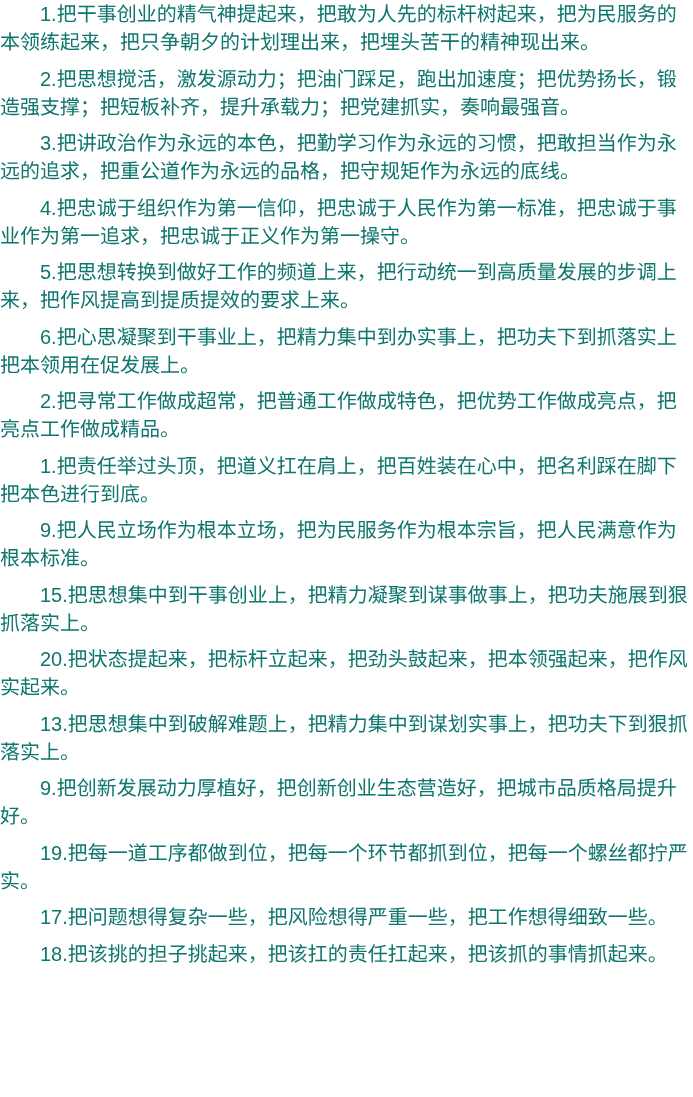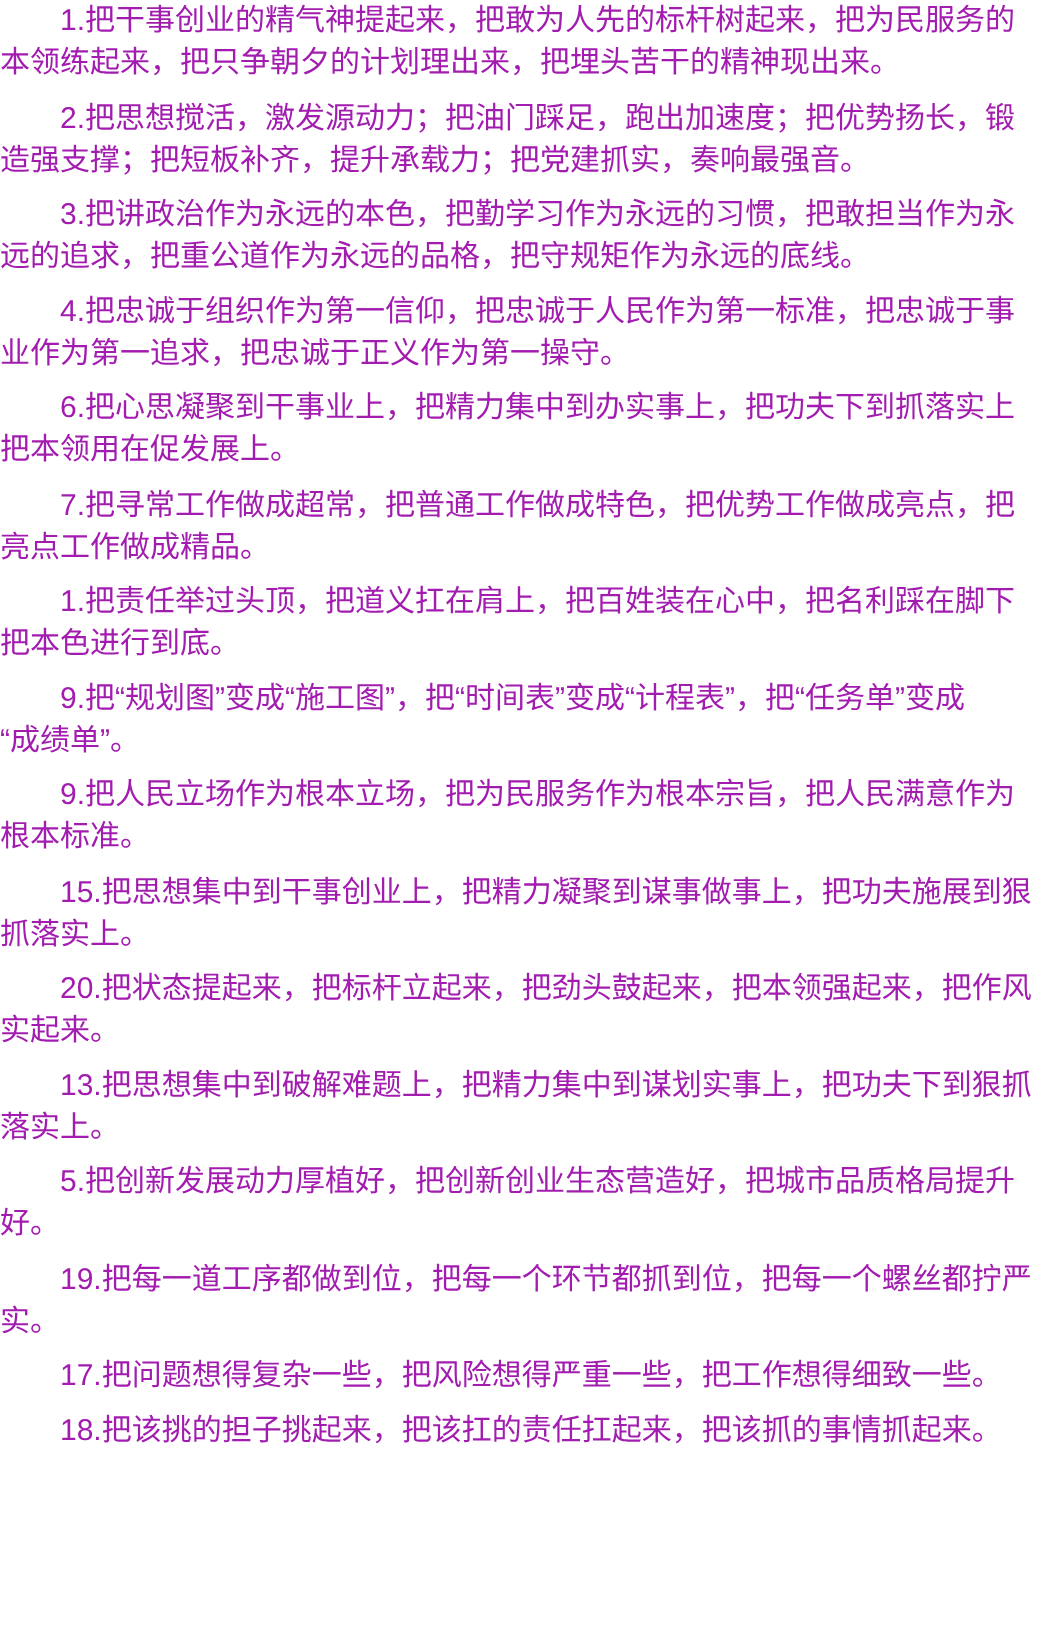--- a/index.html
+++ b/index.html
@@ -14,54 +14,54 @@
     font-family: "Liberation Sans", "DejaVu Sans", sans-serif;
   }
   .article {
     width: 693px;
   }
   .para {
     margin: 0 0 8.5px 0;
     padding: 0;
     font-size: 20px;
     line-height: 28px;
-    color: #a21caf;
+    color: #0f766e;
     text-indent: 2em;
     white-space: pre-line;   
     word-break: break-all;
     text-align: left;
   }
 </style>
 </head>
 <body>
 
 <div class="article">
   <p class="para">1.把干事创业的精气神提起来，把敢为人先的标杆树起来，把为民服务的
 本领练起来，把只争朝夕的计划理出来，把埋头苦干的精神现出来。</p>
   <p class="para">2.把思想搅活，激发源动力；把油门踩足，跑出加速度；把优势扬长，锻
 造强支撑；把短板补齐，提升承载力；把党建抓实，奏响最强音。</p>
   <p class="para">3.把讲政治作为永远的本色，把勤学习作为永远的习惯，把敢担当作为永
 远的追求，把重公道作为永远的品格，把守规矩作为永远的底线。</p>
   <p class="para">4.把忠诚于组织作为第一信仰，把忠诚于人民作为第一标准，把忠诚于事
 业作为第一追求，把忠诚于正义作为第一操守。</p>
+  <p class="para">5.把思想转换到做好工作的频道上来，把行动统一到高质量发展的步调上
+来，把作风提高到提质提效的要求上来。</p>
   <p class="para">6.把心思凝聚到干事业上，把精力集中到办实事上，把功夫下到抓落实上
 把本领用在促发展上。</p>
-  <p class="para">7.把寻常工作做成超常，把普通工作做成特色，把优势工作做成亮点，把
+  <p class="para">2.把寻常工作做成超常，把普通工作做成特色，把优势工作做成亮点，把
 亮点工作做成精品。</p>
   <p class="para">1.把责任举过头顶，把道义扛在肩上，把百姓装在心中，把名利踩在脚下
 把本色进行到底。</p>
-  <p class="para">9.把“规划图”变成“施工图”，把“时间表”变成“计程表”，把“任务单”变成
-“成绩单”。</p>
   <p class="para">9.把人民立场作为根本立场，把为民服务作为根本宗旨，把人民满意作为
 根本标准。</p>
   <p class="para">15.把思想集中到干事创业上，把精力凝聚到谋事做事上，把功夫施展到狠
 抓落实上。</p>
   <p class="para">20.把状态提起来，把标杆立起来，把劲头鼓起来，把本领强起来，把作风
 实起来。</p>
   <p class="para">13.把思想集中到破解难题上，把精力集中到谋划实事上，把功夫下到狠抓
 落实上。</p>
-  <p class="para">5.把创新发展动力厚植好，把创新创业生态营造好，把城市品质格局提升
+  <p class="para">9.把创新发展动力厚植好，把创新创业生态营造好，把城市品质格局提升
 好。</p>
   <p class="para">19.把每一道工序都做到位，把每一个环节都抓到位，把每一个螺丝都拧严
 实。</p>
   <p class="para">17.把问题想得复杂一些，把风险想得严重一些，把工作想得细致一些。</p>
   <p class="para">18.把该挑的担子挑起来，把该扛的责任扛起来，把该抓的事情抓起来。</p>
 </div>
 
 </body></html>

